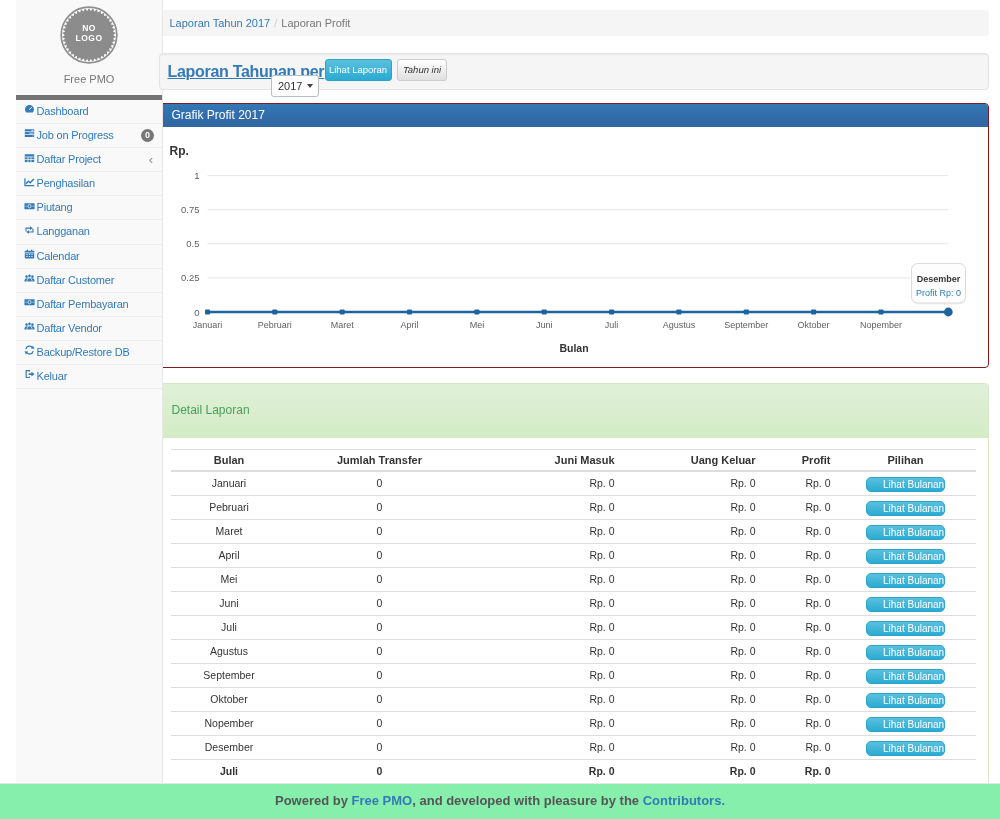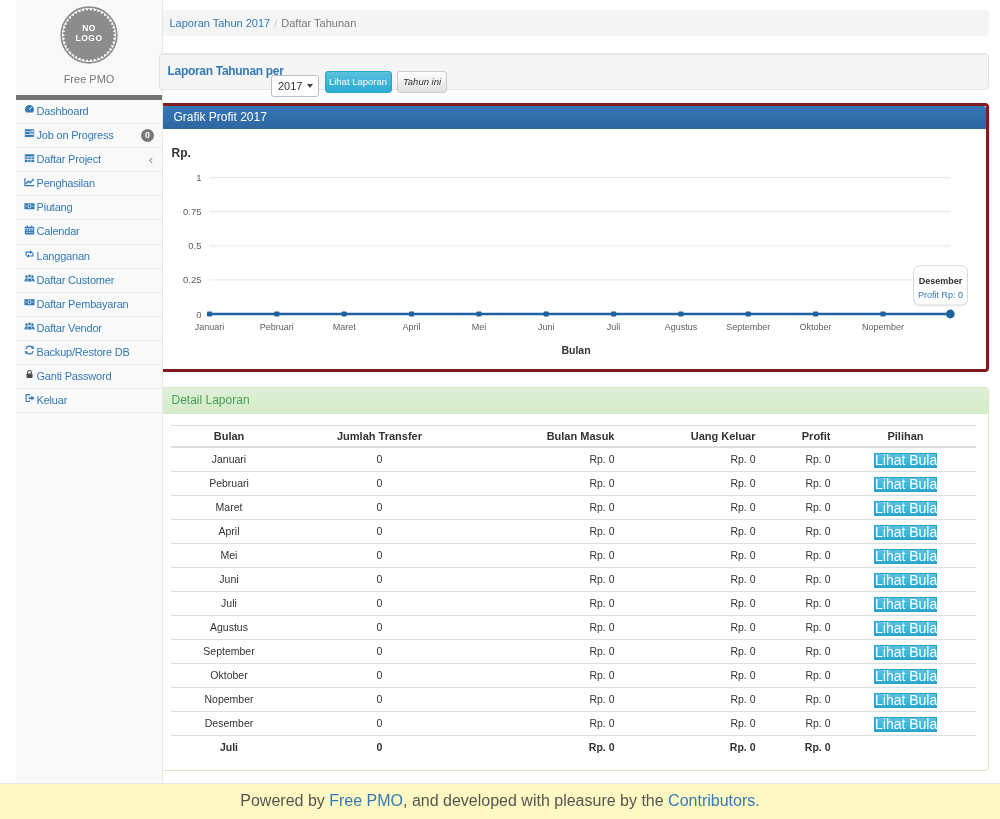--- a/index.html
+++ b/index.html
@@ -18,55 +18,55 @@
 .badge0 { float:right; margin:5px 8px 0 0; width:13px; height:13px; border-radius:50%;
   background:#777; color:#fff; font-size:9px; line-height:13px; text-align:center; font-weight:bold; }
 .chev { float:right; margin-right:9px; color:#888; font-size:13px; font-family:"Liberation Sans"; }
 
 .main { margin-left:147px; padding:10px 11.5px 0; }
 .breadcrumb { height:26px; line-height:26px; background:#f5f5f5; border-radius:4px;
   padding:0 11px; color:#777; margin-bottom:17px; font-size:11px; }
 .breadcrumb .sep { color:#ccc; padding:0 4px; }
 .well { height:35px; background:#f5f5f5; border:1px solid #e3e3e3; border-radius:4px;
   box-shadow:inset 0 1px 1px rgba(0,0,0,.05); position:relative; margin-bottom:13px; }
-.well b { color:#337ab7; font-size:12px; letter-spacing:-0.3px; position:absolute; left:8px; top:0; line-height:35px; }
+.well b { color:#337ab7; font-size:16px; letter-spacing:-0.3px; position:absolute; left:8px; top:0; line-height:35px;text-decoration:underline; }
 .sel { position:absolute; left:111.5px; top:21px; width:40px; height:20px; line-height:20px; background:#fff;
   border:1px solid #b7bfc6; border-radius:3px; padding-left:6px; font-size:11px; color:#333; }
 .sel:after { content:""; position:absolute; right:5px; top:8px; border:3.5px solid transparent;
   border-top:4.5px solid #444; }
 .btn { position:absolute; top:5px; height:20px; line-height:20px; border-radius:3px;
-  font-size:9.5px; text-align:center; border:1px solid;margin-top:12px; }
+  font-size:9.5px; text-align:center; border:1px solid; }
 .btn-info { background:linear-gradient(#5bc0de,#2aabd2); border-color:#28a4c9; color:#fff;
   width:65px; left:165px; }
 .btn-default { background:linear-gradient(#ffffff,#e0e0e0); border-color:#ccc; color:#333;
   width:48px; left:237.5px;font-style:italic; }
 
 .panel { border-radius:4px; background:#fff; }
-.panel-blue { border:3px solid #7f1d1d; margin-bottom:15px; }
+.panel-blue { border:1px solid #7f1d1d; margin-bottom:15px; }
 .panel-blue .hd { height:23px; line-height:23px; padding:0 12px; color:#fff; font-size:12px;
   background:linear-gradient(#3277b6,#2f66a0); border-radius:3px 3px 0 0; }
 .panel-green { border:1px solid #d6e9c6; }
-.panel-green .hd { height:25px; line-height:25px; padding:0 12px; color:#48a05a; font-size:12px;
+.panel-green .hd { height:25px; line-height:25px; padding:14px 12px; color:#48a05a; font-size:12px;
   background:linear-gradient(#dff0d8,#d4ecc6); border-radius:3px 3px 0 0;
   border-bottom:1px solid #d6e9c6; }
 .pbody2 { padding:11px 12px 11px 11px; }
 
 table.rpt { width:805px; border-collapse:collapse; table-layout:fixed; font-size:10.5px;
   border-top:1px solid #ddd; color:#333; }
 table.rpt th { font-size:11px; border-bottom:2px solid #ddd; font-weight:bold;
   padding:1px 5px; line-height:18px; }
 table.rpt td { border-top:1px solid #ddd; padding:3px 5px; line-height:17px; }
 .tc { text-align:center; } .tr { text-align:right; }
-.btn-xs { display:inline-block; width:61px; height:13px; line-height:13px; font-size:14px; white-space:nowrap; vertical-align:middle;
-  color:#fff; text-align:center; border-radius:0; border:1px solid #28a4c9;
-  background:linear-gradient(#5bc0de,#2aabd2); }
+.btn-xs { display:inline-block; width:61px; height:13px; line-height:13px; font-size:10px; white-space:nowrap; vertical-align:middle;
+  color:#fff; text-align:center; border-radius:5px; border:1px solid #28a4c9;
+  background:linear-gradient(#5bc0de,#2aabd2);padding-left:16px; }
 
 .footer { position:absolute; left:0; top:783px; width:1000px; height:35px;
-  background:#fef9c3; border-top:1px solid #e7e7e7; text-align:center; line-height:34px;
-  color:#555; font-size:16px; }
+  background:#86efac; border-top:1px solid #e7e7e7; text-align:center; line-height:34px;
+  color:#555; font-size:13px;font-weight:bold; }
 </style>
 </head>
 <body>
 <div class="sidebar">
   <svg class="logo" viewBox="0 0 58 58">
     <circle cx="29" cy="29" r="27.8" fill="#fff" stroke="#8e8e8e" stroke-width="1.7"></circle>
     <path fill="#8c8c8c" d="M29.0,2.0 L30.8,4.9 L33.0,2.3 L34.4,5.4 L37.0,3.2 L37.8,6.5 L40.7,4.7 L41.1,8.0 L44.2,6.7 L44.1,10.1 L47.4,9.2 L46.7,12.5 L50.1,12.2 L49.0,15.4 L52.4,15.5 L50.8,18.5 L54.1,19.1 L52.1,21.9 L55.3,23.0 L52.9,25.4 L55.9,27.0 L53.2,29.0 L55.9,31.0 L52.9,32.6 L55.3,35.0 L52.1,36.1 L54.1,38.9 L50.8,39.5 L52.4,42.5 L49.0,42.6 L50.1,45.8 L46.7,45.5 L47.4,48.8 L44.1,47.9 L44.2,51.3 L41.1,50.0 L40.7,53.3 L37.8,51.5 L37.0,54.8 L34.4,52.6 L33.0,55.7 L30.8,53.1 L29.0,56.0 L27.2,53.1 L25.0,55.7 L23.6,52.6 L21.0,54.8 L20.2,51.5 L17.3,53.3 L16.9,50.0 L13.8,51.3 L13.9,47.9 L10.6,48.8 L11.3,45.5 L7.9,45.8 L9.0,42.6 L5.6,42.5 L7.2,39.5 L3.9,38.9 L5.9,36.1 L2.7,35.0 L5.1,32.6 L2.1,31.0 L4.8,29.0 L2.1,27.0 L5.1,25.4 L2.7,23.0 L5.9,21.9 L3.9,19.1 L7.2,18.5 L5.6,15.5 L9.0,15.4 L7.9,12.2 L11.3,12.5 L10.6,9.2 L13.9,10.1 L13.8,6.7 L16.9,8.0 L17.3,4.7 L20.2,6.5 L21.0,3.2 L23.6,5.4 L25.0,2.3 L27.2,4.9 Z"></path>
     <text x="29" y="24.6" fill="#fff" font-size="8.5" font-weight="bold" text-anchor="middle" letter-spacing="0.5">NO</text>
     <text x="29" y="35.4" fill="#fff" font-size="8.5" font-weight="bold" text-anchor="middle" letter-spacing="0.5">LOGO</text>
   </svg>
@@ -109,46 +109,46 @@
     <li>
         <a><span class="ic"><svg width="11" height="10.2" viewBox="0 0 14 13">
               <rect x="0.5" y="2.8" width="13" height="7.6" rx="0.8" fill="#337ab7"></rect>
               <circle cx="7" cy="6.6" r="2.1" fill="none" stroke="#f9f9f9" stroke-width="1"></circle>
               <rect x="1.9" y="5.8" width="1" height="1.6" fill="#f9f9f9"></rect>
               <rect x="11.1" y="5.8" width="1" height="1.6" fill="#f9f9f9"></rect>
             </svg></span>Piutang</a>
       </li>
     <li>
         <a><span class="ic"><svg width="11" height="10.2" viewBox="0 0 14 13">
+              <g fill="none" stroke="#337ab7" stroke-width="1.4">
+                <path d="M2.6,8.2 V4 H8.6"></path>
+                <path d="M11.4,4.8 V9 H5.4"></path>
+              </g>
+              <path d="M7.6,1.7 L11.3,4 L7.6,6.3 Z" fill="#337ab7"></path>
+              <path d="M6.4,6.7 L2.7,9 L6.4,11.3 Z" fill="#337ab7"></path>
+            </svg></span>Langganan</a>
+      </li>
+    <li>
+        <a><span class="ic"><svg width="11" height="10.2" viewBox="0 0 14 13">
               <rect x="1" y="2.2" width="12" height="9.8" rx="0.8" fill="#337ab7"></rect>
               <rect x="3.4" y="0.8" width="1.6" height="2.4" fill="#337ab7"></rect>
               <rect x="9" y="0.8" width="1.6" height="2.4" fill="#337ab7"></rect>
               <path d="M1,4.9 H13" stroke="#f9f9f9" stroke-width="1"></path>
               <g fill="#f9f9f9">
                 <rect x="3" y="6.3" width="1.5" height="1.3"></rect>
                 <rect x="6.2" y="6.3" width="1.5" height="1.3"></rect>
                 <rect x="9.4" y="6.3" width="1.5" height="1.3"></rect>
                 <rect x="3" y="8.9" width="1.5" height="1.3"></rect>
                 <rect x="6.2" y="8.9" width="1.5" height="1.3"></rect>
                 <rect x="9.4" y="8.9" width="1.5" height="1.3"></rect>
               </g>
             </svg></span>Calendar</a>
       </li>
     <li>
         <a><span class="ic"><svg width="11" height="10.2" viewBox="0 0 14 13">
-              <g fill="none" stroke="#337ab7" stroke-width="1.4">
-                <path d="M2.6,8.2 V4 H8.6"></path>
-                <path d="M11.4,4.8 V9 H5.4"></path>
-              </g>
-              <path d="M7.6,1.7 L11.3,4 L7.6,6.3 Z" fill="#337ab7"></path>
-              <path d="M6.4,6.7 L2.7,9 L6.4,11.3 Z" fill="#337ab7"></path>
-            </svg></span>Langganan</a>
-      </li>
-    <li>
-        <a><span class="ic"><svg width="11" height="10.2" viewBox="0 0 14 13">
               <g fill="#337ab7">
                 <circle cx="3.4" cy="4.6" r="1.8"></circle>
                 <circle cx="10.6" cy="4.6" r="1.8"></circle>
                 <path d="M0.5,10.7 c0,-2.4 1.3,-3.9 2.9,-3.9 c1.6,0 2.9,1.5 2.9,3.9 Z"></path>
                 <path d="M7.7,10.7 c0,-2.4 1.3,-3.9 2.9,-3.9 c1.6,0 2.9,1.5 2.9,3.9 Z"></path>
                 <circle cx="7" cy="3.8" r="2.2" stroke="#f9f9f9" stroke-width="0.8"></circle>
                 <path d="M3.6,11.2 c0,-2.9 1.5,-4.7 3.4,-4.7 c1.9,0 3.4,1.8 3.4,4.7 Z" stroke="#f9f9f9" stroke-width="0.8"></path>
               </g>
             </svg></span>Daftar Customer</a>
       </li>
@@ -177,35 +177,29 @@
               <g fill="none" stroke="#337ab7" stroke-width="1.6">
                 <path d="M2.3,5.2 a4.8,4.8 0 0 1 8.9,-1.2"></path>
                 <path d="M11.7,7.8 a4.8,4.8 0 0 1 -8.9,1.2"></path>
               </g>
               <path d="M8.8,4.6 L13.4,4.9 L11.5,0.9 Z" fill="#337ab7"></path>
               <path d="M5.2,8.4 L0.6,8.1 L2.5,12.1 Z" fill="#337ab7"></path>
             </svg></span>Backup/Restore DB</a>
       </li>
     <li>
         <a><span class="ic"><svg width="11" height="10.2" viewBox="0 0 14 13">
-              <path d="M4.6,6 V4.4 a2.4,2.4 0 0 1 4.8,0 V6" fill="none" stroke="#4d4d4d" stroke-width="1.4"></path>
-              <rect x="3.2" y="5.9" width="7.6" height="5.6" rx="0.8" fill="#4d4d4d"></rect>
-            </svg></span>Ganti Password</a>
-      </li>
-    <li>
-        <a><span class="ic"><svg width="11" height="10.2" viewBox="0 0 14 13">
               <path d="M7.5,1.4 H2 V11.6 H7.5 V9.6 H6 V10.1 H3.5 V2.9 H6 V3.4 H7.5 Z" fill="#337ab7"></path>
               <path d="M6,5.5 H9.5 V3.4 L13.4,6.5 L9.5,9.6 V7.5 H6 Z" fill="#337ab7"></path>
             </svg></span>Keluar</a>
       </li>
   </ul>
 </div>
 
 <div class="main">
-  <div class="breadcrumb"><a>Laporan Tahun 2017</a><span class="sep">/</span><span>Daftar Tahunan</span></div>
+  <div class="breadcrumb"><a>Laporan Tahun 2017</a><span class="sep">/</span><span>Laporan Profit</span></div>
   <div class="well">
     <b>Laporan Tahunan per</b>
     <span class="sel">2017</span>
     <span class="btn btn-info">Lihat Laporan</span>
     <span class="btn btn-default">Tahun ini</span>
   </div>
   <div class="panel panel-blue">
     <div class="hd">Grafik Profit 2017</div>
     <div style="height:240px; position:relative;">
     <svg width="828" height="240" style="position:absolute;left:0;top:0;" font-family="Liberation Sans">
@@ -260,21 +254,21 @@
             <col style="width:184px">
             <col style="width:148px">
             <col style="width:141px">
             <col style="width:75px">
             <col style="width:140px">
           </colgroup>
         <thead>
             <tr>
               <th class="tc">Bulan</th>
               <th class="tc">Jumlah Transfer</th>
-              <th class="tr">Bulan Masuk</th>
+              <th class="tr">Juni Masuk</th>
               <th class="tr">Uang Keluar</th>
               <th class="tr">Profit</th>
               <th class="tc">Pilihan</th>
             </tr>
           </thead>
         <tbody>
         <tr>
               <td class="tc">Januari</td>
               <td class="tc">0</td>
               <td class="tr">Rp. 0</td>

